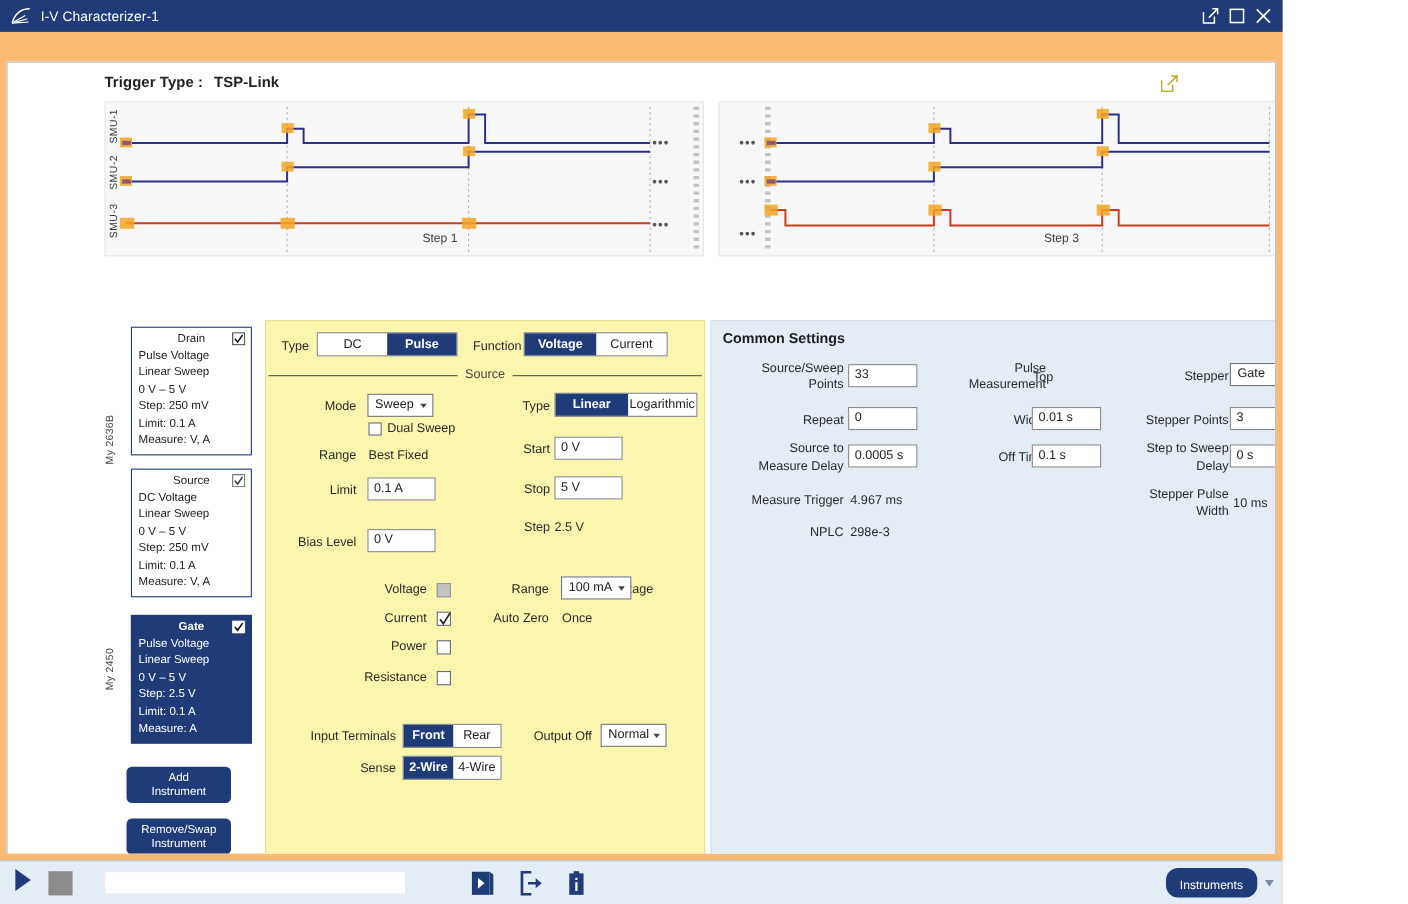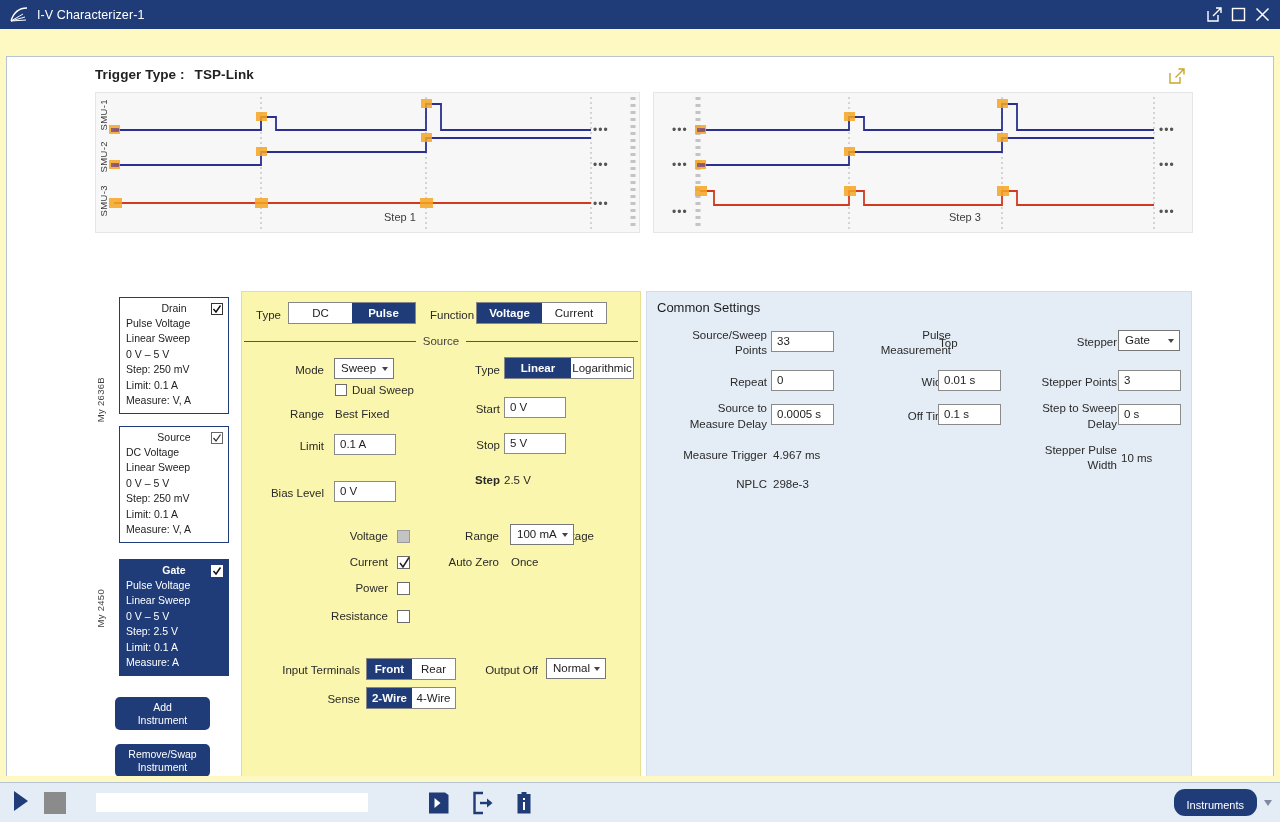--- a/index.html
+++ b/index.html
@@ -5,22 +5,22 @@
   * { box-sizing: border-box; }
   html, body {
     margin: 0; padding: 0;
     width: 1280px; height: 822px;
     background: #ffffff;
     font-family: "Liberation Sans", sans-serif;
     overflow: hidden;
   }
   .app {
     position: relative;
-    width: 1280px; height: 822px;
-    background: #fef9c3;
+    width: 1166px; height: 822px;
+    background: #fdba74;
   }
 
   
   .titlebar {
     height: 29px;
     background: #1f3c78;
     display: flex; align-items: center;
     padding: 0 4px 0 8px;
     color: #ffffff;
   }
@@ -212,21 +212,21 @@
 
   
   .common-panel {
     position: absolute; left: 639px; top: 46px;
     width: 546px; height: 488px;
     background: #e4ecf5;
     border: 1px solid #d3dde9;
   }
   .common-panel .ctitle {
     position: absolute; left: 10px; top: 8px;
-    font-size: 13px; font-weight: normal; color: #1d1d1d;
+    font-size: 13px; font-weight: bold; color: #1d1d1d;
   }
 
   
   .botbar {
     position: absolute; left: 0; right: 0; bottom: 0; height: 40px;
     background: #e4ecf5;
     border-top: 1px solid #b9c3d6;
     display: flex; align-items: center;
   }
   .botbar .runbtn { margin-left: 12px; cursor: pointer; }
@@ -510,21 +510,21 @@
         <div class="lbl r" style="left:200px; top:111px; width:58px;">Start</div>
         <div class="txtfield" style="left:262px; top:105px; width:62px;">
           <span>0 V</span>
         </div>
 
         <div class="lbl r" style="left:200px; top:147px; width:58px;">Stop</div>
         <div class="txtfield" style="left:262px; top:141px; width:62px;">
           <span>5 V</span>
         </div>
 
-        <div class="lbl r" style="left:200px; top:182px; width:58px;font-weight:bold;">Step</div>
+        <div class="lbl r" style="left:200px; top:182px; width:58px;">Step</div>
         <div class="val" style="left:262px; top:182px;">2.5 V</div>
 
 
         <div class="lbl r" style="left:268px; top:238px; width:92px; left:260px;">Voltage</div>
         <div class="chk disabled" style="left:155px; top:238px;"></div>
 
         <div class="chk" style="left:155px; top:264px;">
           <svg width="13" height="14" viewBox="0 0 13 14">
               <path d="M2 7 L5 11 L11 1.5" stroke="#222" stroke-width="1.5" fill="none"></path>
             </svg>

